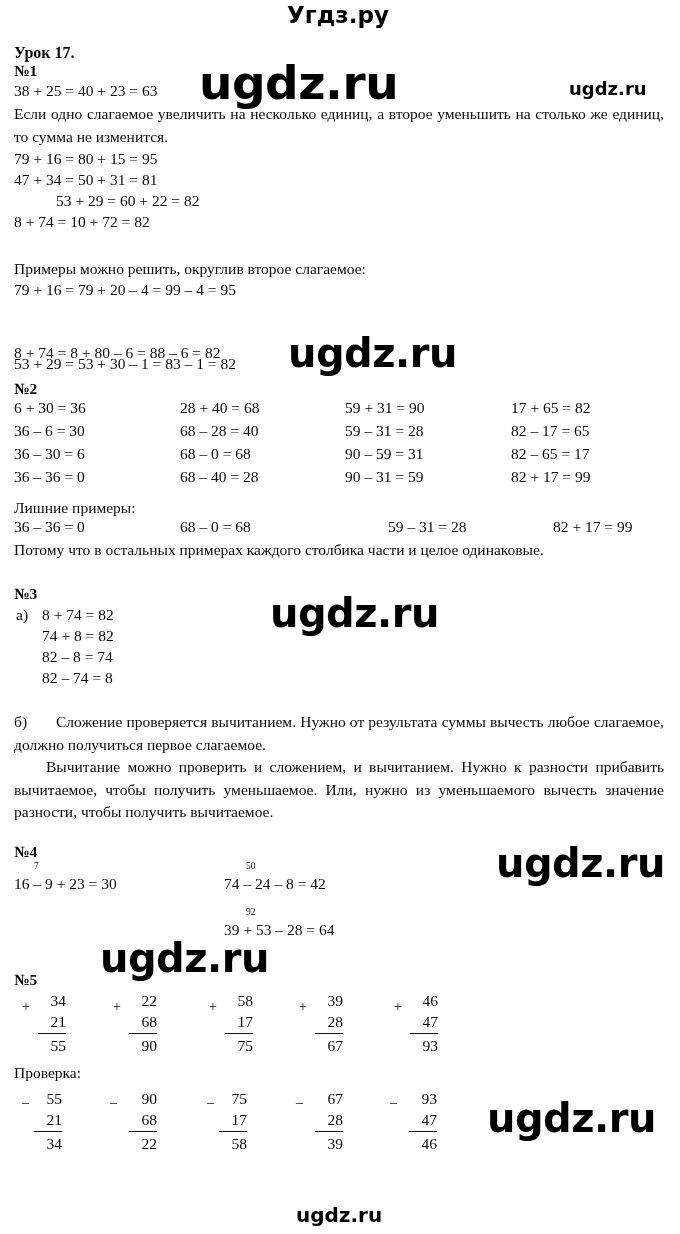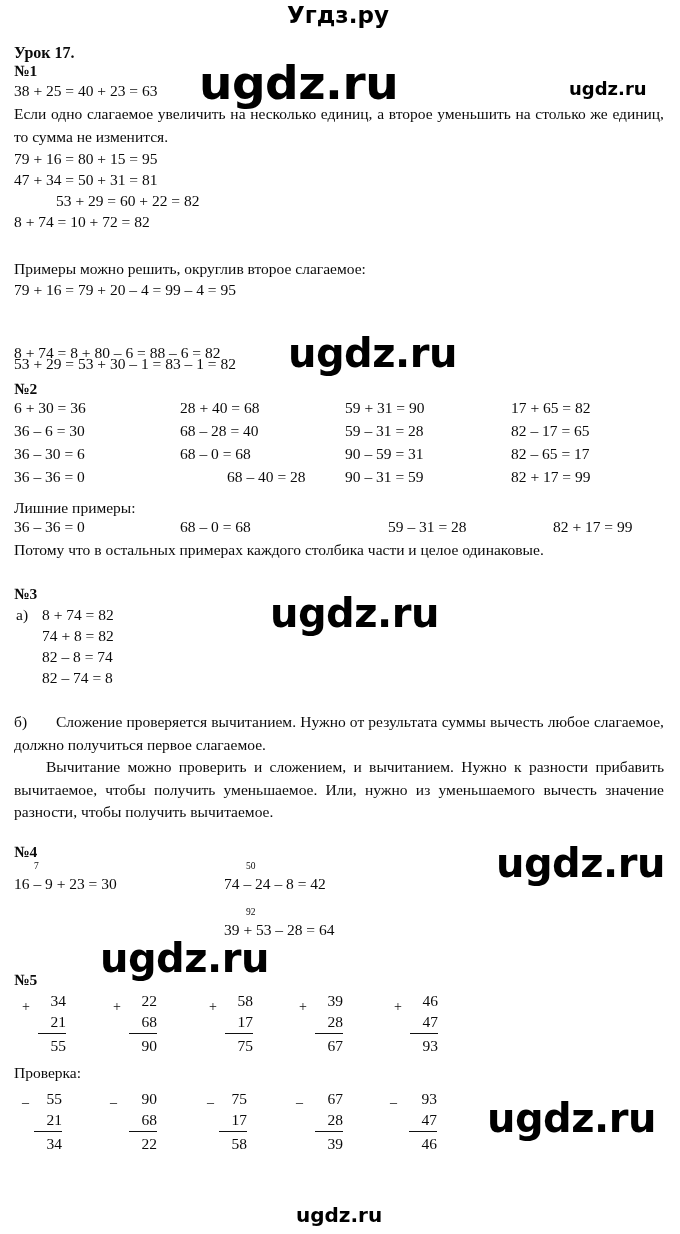--- a/index.html
+++ b/index.html
@@ -143,21 +143,21 @@
       <span class="c" style="left:511px;">82 – 17 = 65</span>
     </div>
     <div class="row">
       <span class="c" style="left:14px;">36 – 30 = 6</span>
       <span class="c" style="left:180px;">68 – 0 = 68</span>
       <span class="c" style="left:345px;">90 – 59 = 31</span>
       <span class="c" style="left:511px;">82 – 65 = 17</span>
     </div>
     <div class="row">
       <span class="c" style="left:14px;">36 – 36 = 0</span>
-      <span class="c" style="left:180px;margin-left:47px;">68 – 40 = 28</span>
+      <span class="c" style="left:180px;">68 – 40 = 28</span>
       <span class="c" style="left:345px;">90 – 31 = 59</span>
       <span class="c" style="left:511px;">82 + 17 = 99</span>
     </div>
   </div>
 
   <div class="abs line" style="left:14px; top:497px;">Лишние примеры:</div>
 
   <div class="grid4" style="left:0; top:518px; width:680px;">
     <div class="row">
       <span class="c" style="left:14px;">36 – 36 = 0</span>

